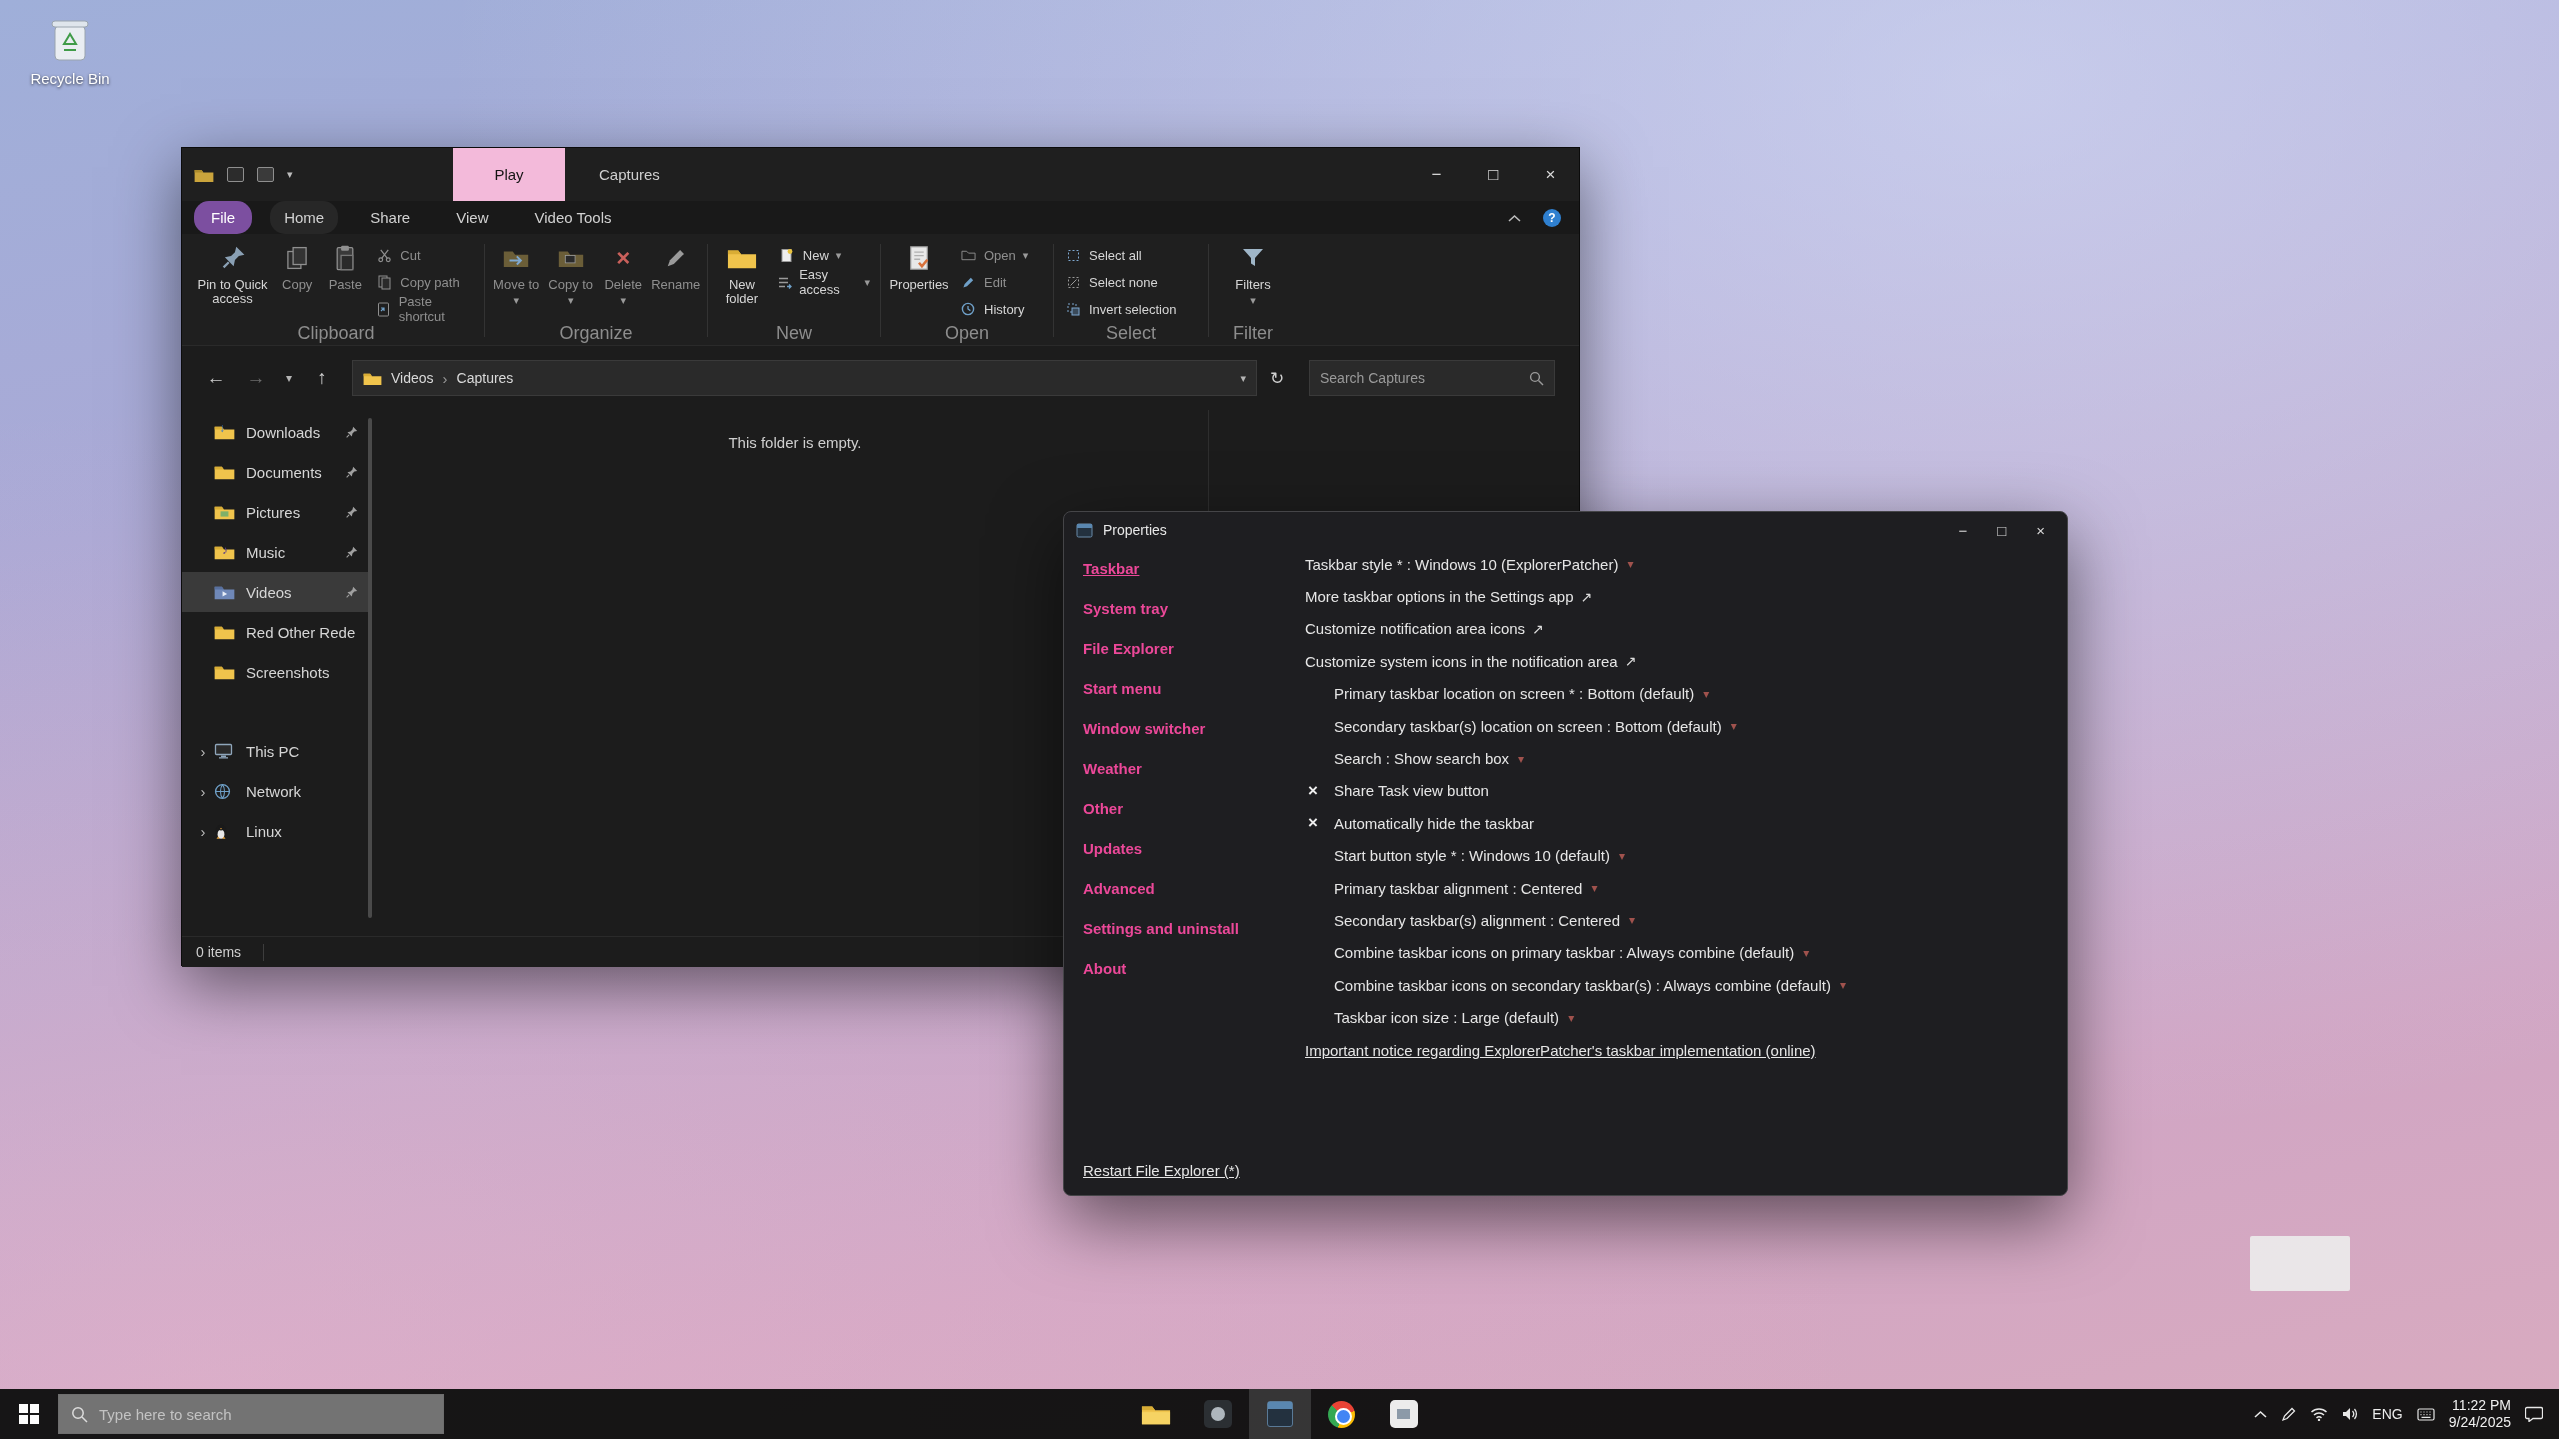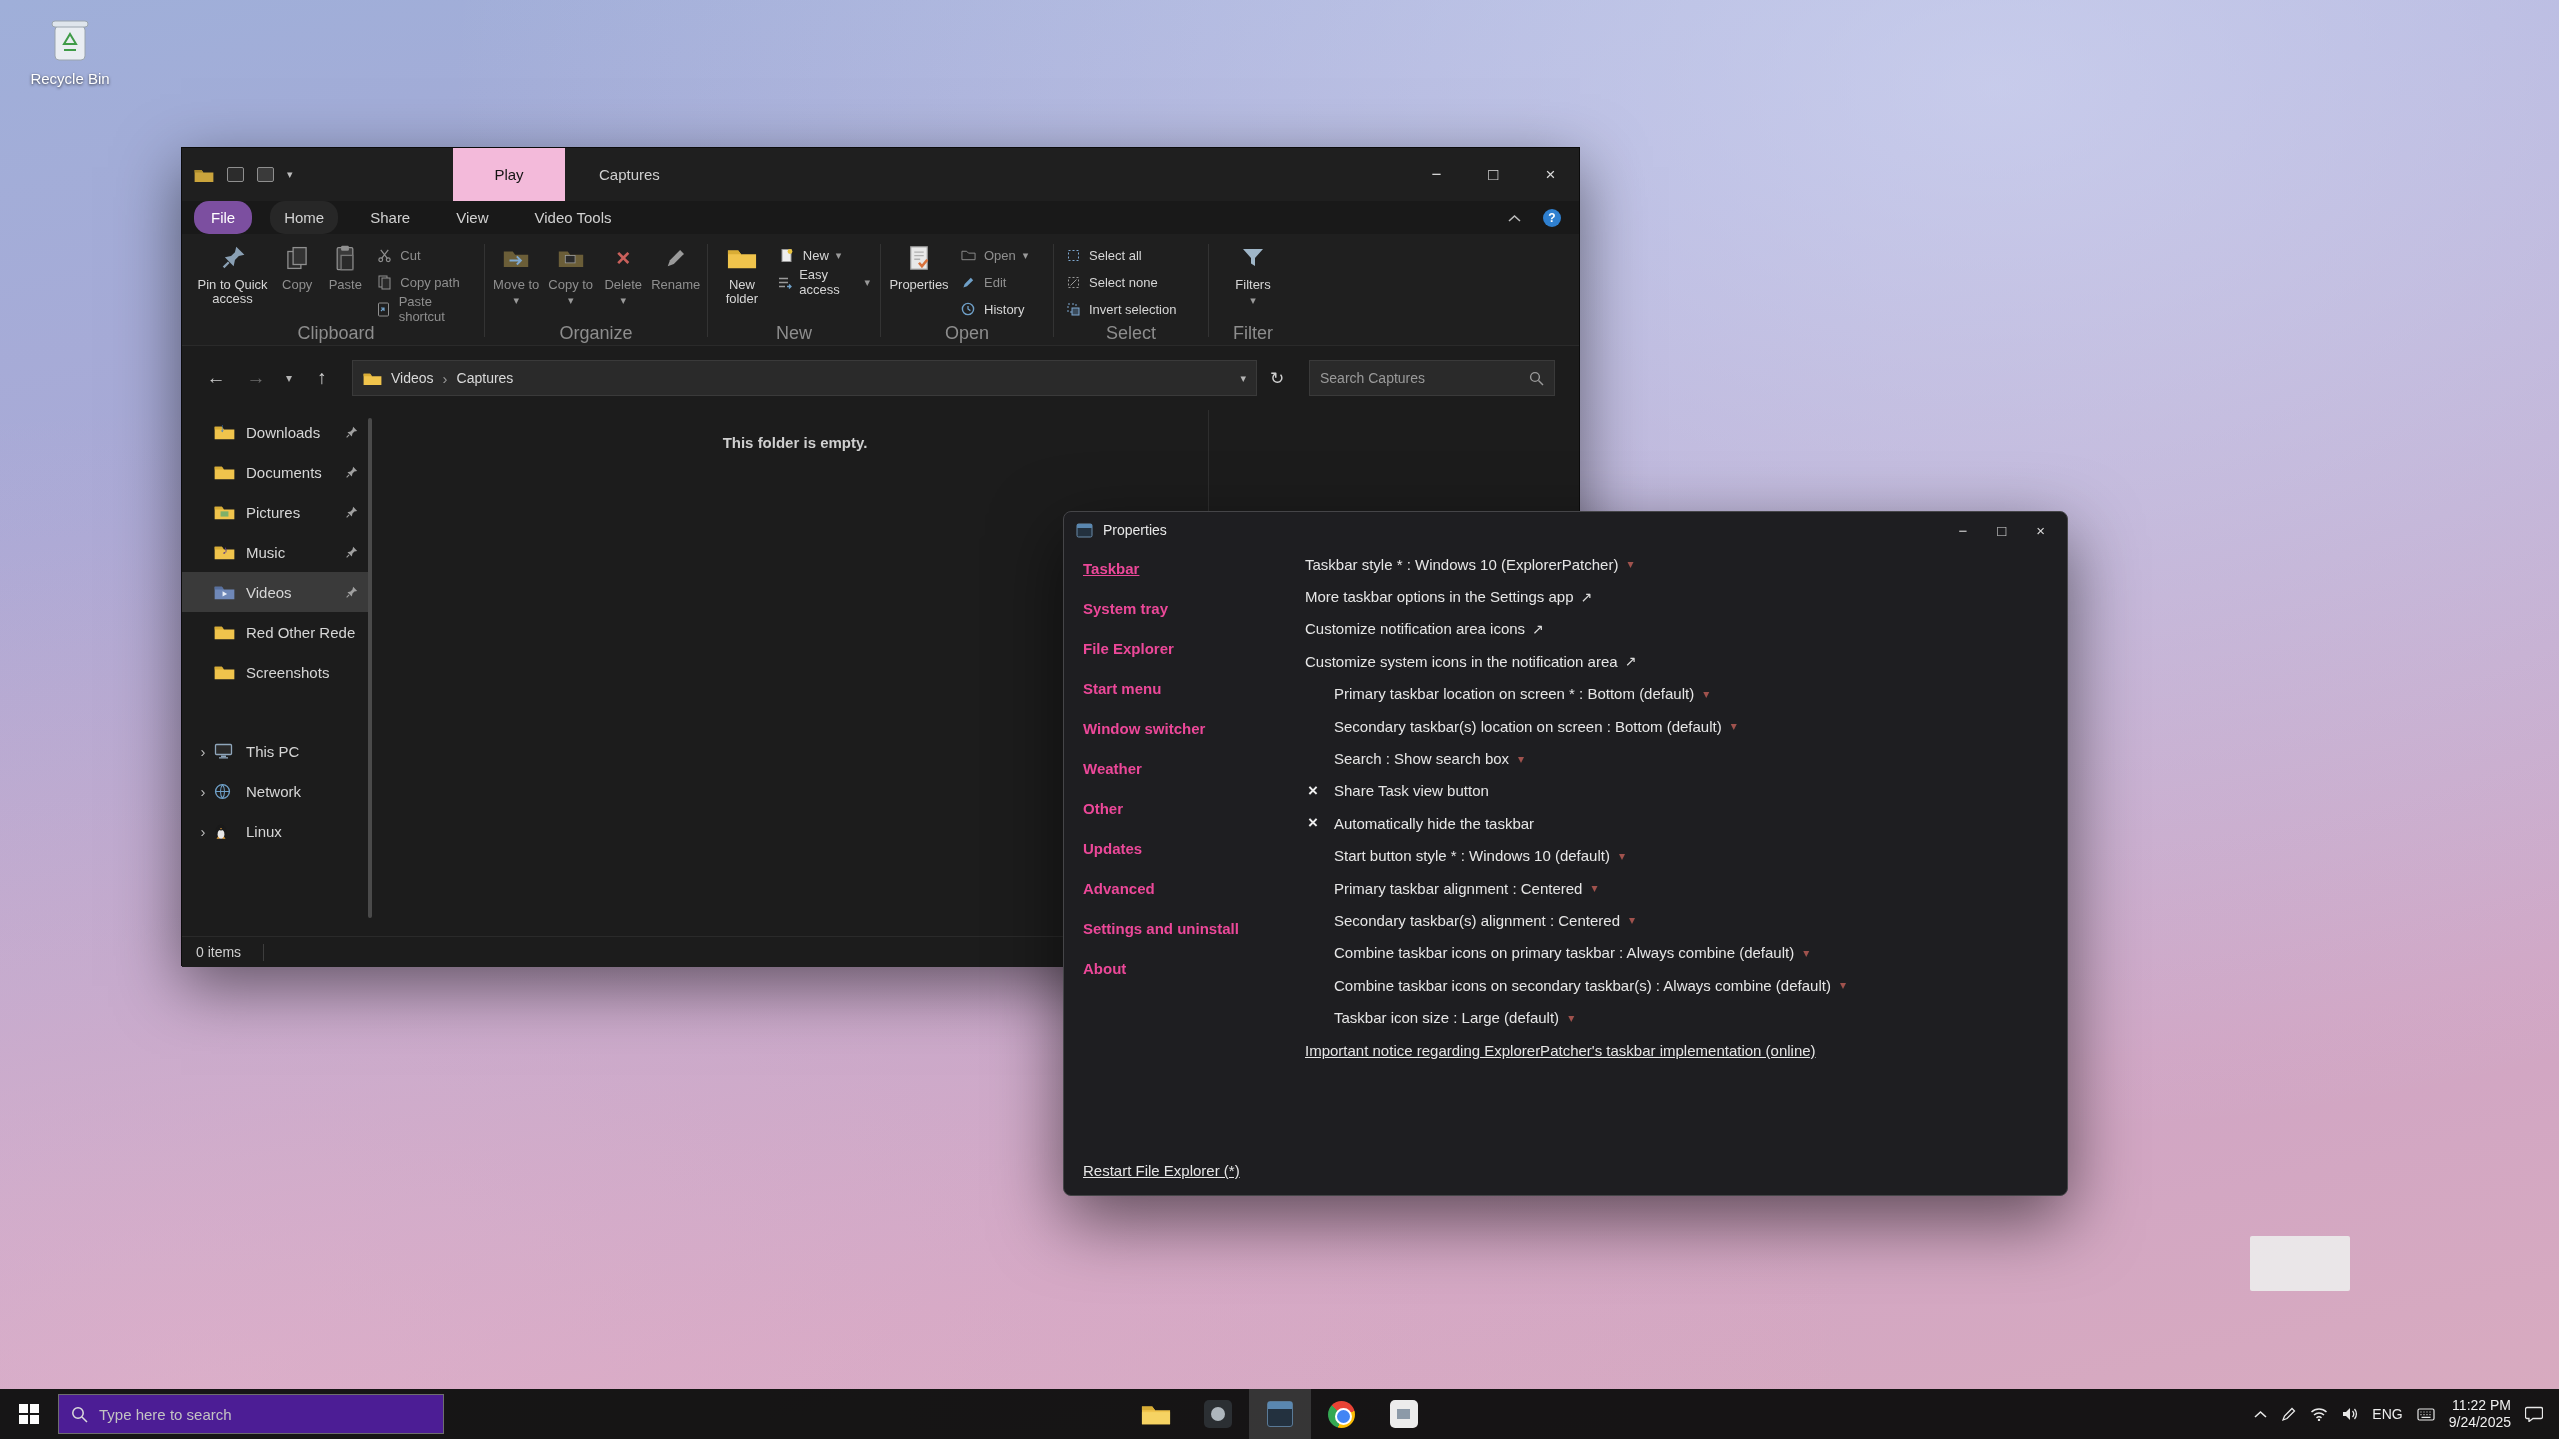--- a/index.html
+++ b/index.html
@@ -74,21 +74,21 @@
   .sbar{width:200px;position:relative;padding-top:2px;}
   .sb-scroll{position:absolute;left:186px;top:8px;width:4px;height:500px;background:#4a4a4a;border-radius:2px;}
   .sb-item{height:40px;display:flex;align-items:center;padding-left:10px;font-size:15px;color:#d6d6d6;width:186px;}
   .sb-item.sel{background:#3a3a3a;}
   .sb-item.gap{margin-top:39px;}
   .sb-chev{width:22px;font-size:15px;color:#bdbdbd;text-align:center;}
   .sb-ic{width:24px;height:18px;position:relative;margin-right:8px;display:flex;align-items:center;}
   .sb-ic .ov{position:absolute;left:5px;top:-2px;font-size:12px;font-style:normal;font-weight:bold;}
   .sb-lbl{white-space:nowrap;overflow:hidden;flex:1;}
   .sb-pin{margin-left:auto;margin-right:10px;flex:none;}
-  .xmain{flex:1;position:relative;font-weight:bold;}
+  .xmain{flex:1;position:relative;}
   .emptymsg{position:absolute;top:24px;left:0;right:0;text-align:center;font-size:15px;color:#cfcfcf;}
   .xdiv{width:1px;background:#2e2e2e;}
   .xpreview{width:370px;position:relative;}
   .bigfolder{position:absolute;left:143px;top:91px;}
   .xstatus{height:31px;border-top:1px solid #2a2a2a;display:flex;align-items:center;padding-left:14px;
       font-size:14px;color:#cfcfcf;background:#1c1c1c;}
   .sdiv{width:1px;height:17px;background:#3d3d3d;margin-left:22px;}
 
   
   .ep{position:absolute;left:1063px;top:511px;width:1005px;height:685px;background:#1e1e21;
@@ -107,21 +107,21 @@
   .ep-row .ddm{margin-left:9px;font-size:12px;color:#a0524d;}
   .ep-row .ext{margin-left:7px;font-size:14px;color:#dcdcdc;}
   .ep-row .lbl.link{text-decoration:underline;}
   .ep-restart{position:absolute;left:19px;top:650px;font-size:15px;color:#e6e6e6;text-decoration:underline;}
 
   
   .tbar{position:absolute;left:0;bottom:0;width:2559px;height:50px;background:rgba(16,16,16,.97);z-index:5;display:flex;align-items:center;}
   .startb{width:58px;height:100%;display:flex;align-items:center;justify-content:center;}
   .winlogo{display:grid;grid-template-columns:9px 9px;grid-template-rows:9px 9px;gap:2px;}
   .winlogo i{background:#fdfdfd;}
-  .tb-search{width:386px;height:40px;margin-left:0;background:#4c1d95;border:1px solid #6e6e6e;
+  .tb-search{width:386px;height:40px;margin-left:0;background:#737373;border:1px solid #6e6e6e;
       display:flex;align-items:center;padding:0 12px;gap:11px;}
   .tb-search input{flex:1;background:transparent;border:none;outline:none;color:#cfcfcf;font-size:15px;}
   .tb-search input::placeholder{color:#c3c3c3;}
   .tb-center{position:absolute;left:50%;top:0;transform:translateX(-50%);height:100%;display:flex;}
   .tb-app{width:62px;height:100%;display:flex;align-items:center;justify-content:center;}
   .tb-app.active{background:rgba(255,255,255,.14);}
   .appdark{width:28px;height:28px;border-radius:5px;background:#2b2f33;display:flex;align-items:center;justify-content:center;}
   .appdark i{width:14px;height:14px;border-radius:50%;background:#aeb6bd;}
   .applight{width:28px;height:28px;border-radius:5px;background:#ececec;display:flex;align-items:center;justify-content:center;}
   .applight i{width:13px;height:10px;background:#8c9aa8;}

